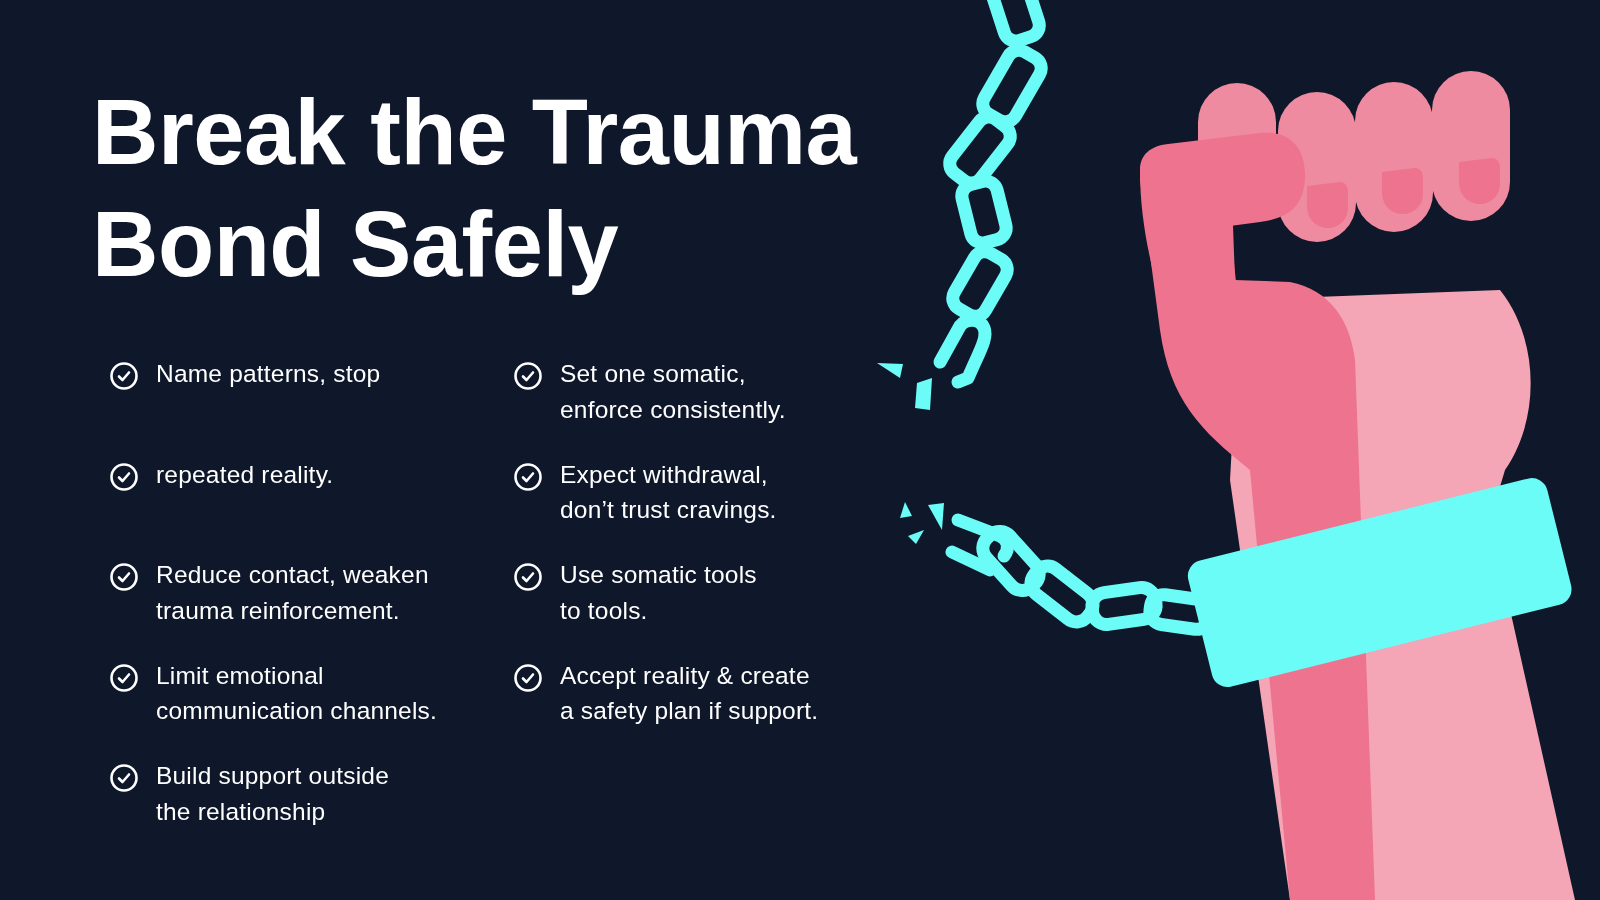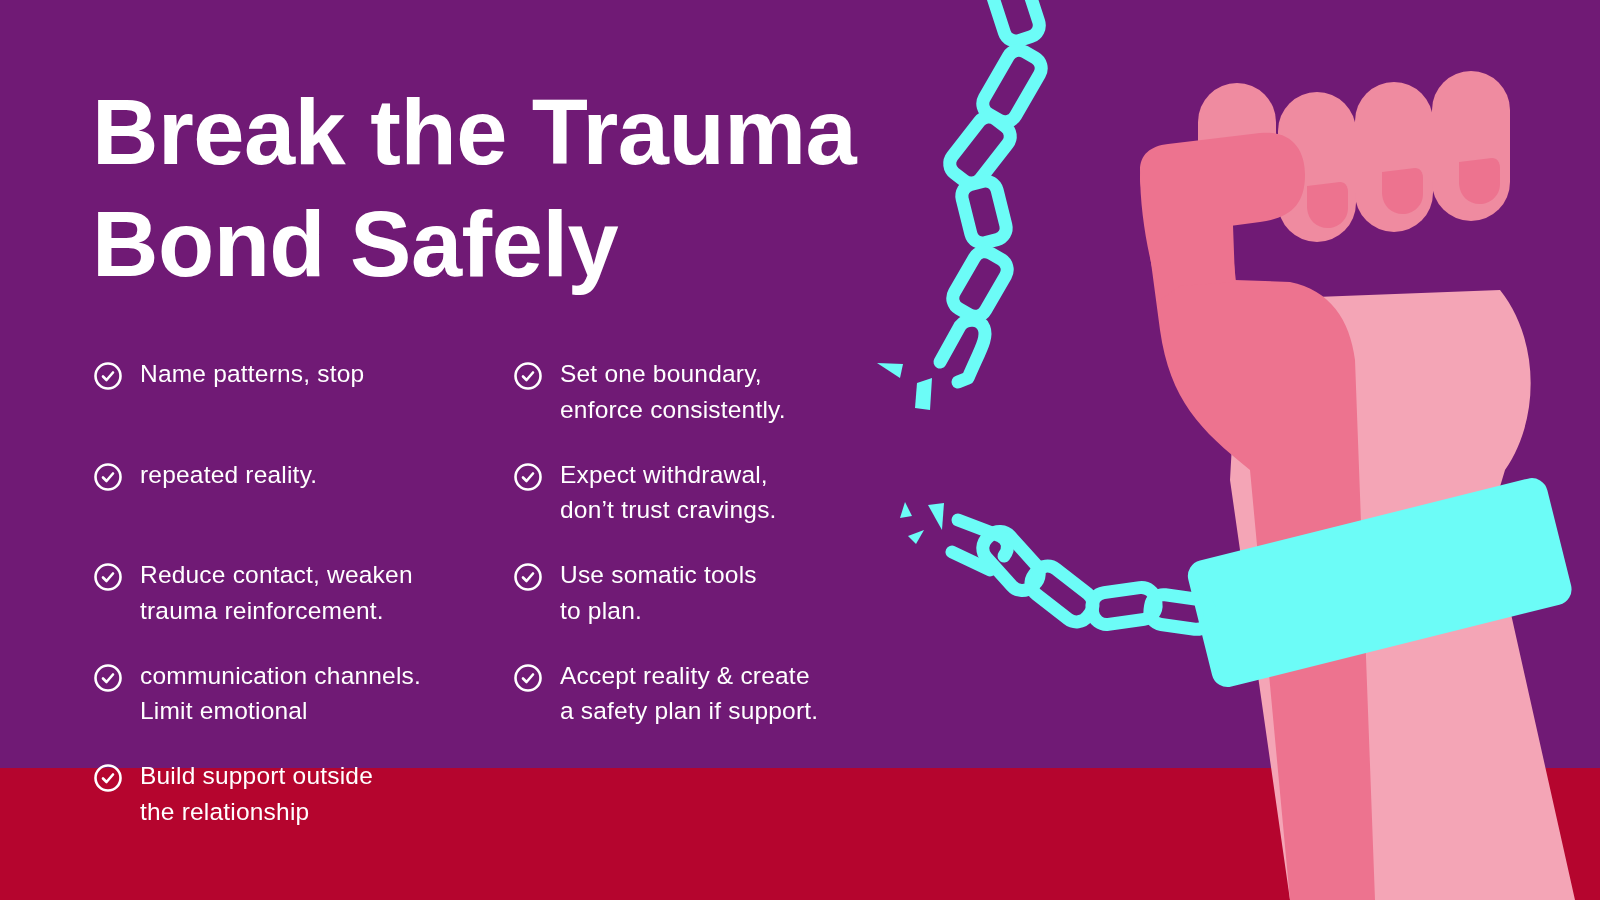--- a/index.html
+++ b/index.html
@@ -3,22 +3,22 @@
   <meta charset="utf-8">
   <style>
     html, body {
       margin: 0; padding: 0;
       width: 1600px; height: 900px;
       overflow: hidden;
       background: #b5052e;
     }
     .slide {
       position: relative;
-      width: 1600px; height: 768px;
-      background: #701a75;
+      width: 1600px; height: 900px;
+      background: #0f172a;
       font-family: "Liberation Sans", "DejaVu Sans", sans-serif;
       color: #ffffff;
     }
     .title {
       position: absolute;
       left: 92px; top: 76px;
       margin: 0;
       font-family: "Liberation Sans", sans-serif;
       font-weight: 700;
       font-size: 92px;
@@ -27,21 +27,21 @@
       color: #ffffff;
       width: 820px;
     }
     .title span { display: block; }
     .list {
       position: absolute;
       top: 356px;
       margin: 0; padding: 0;
       list-style: none;
     }
-    .list.col-left { left: 92px; width: 380px; }
+    .list.col-left { left: 108px; width: 380px; }
     .list.col-right { left: 512px; width: 380px; }
     .item {
       position: relative;
       height: 100.5px;
       padding-left: 48px;
       box-sizing: border-box;
     }
     .item .check {
       position: absolute;
       left: 1px; top: 5px;
@@ -151,22 +151,22 @@
         <span>Reduce contact, weaken</span>
         <span>trauma reinforcement.</span>
       </div>
     </li>
     <li class="item">
       <svg class="check" viewBox="0 0 30 30">
           <circle cx="15" cy="15" r="12.5" fill="none" stroke="#fff" stroke-width="2.6"></circle>
           <path d="M10 15.5 L13.5 19 L20 11.5" fill="none" stroke="#fff" stroke-width="2.6" stroke-linecap="round" stroke-linejoin="round"></path>
         </svg>
       <div class="text">
+        <span>Limit emotional</span>
         <span>communication channels.</span>
-        <span>Limit emotional</span>
       </div>
     </li>
     <li class="item">
       <svg class="check" viewBox="0 0 30 30">
           <circle cx="15" cy="15" r="12.5" fill="none" stroke="#fff" stroke-width="2.6"></circle>
           <path d="M10 15.5 L13.5 19 L20 11.5" fill="none" stroke="#fff" stroke-width="2.6" stroke-linecap="round" stroke-linejoin="round"></path>
         </svg>
       <div class="text">
         <span>Build support outside</span>
         <span>the relationship</span>
@@ -174,42 +174,42 @@
     </li>
   </ul>
 
   <ul class="list col-right">
     <li class="item">
       <svg class="check" viewBox="0 0 30 30">
           <circle cx="15" cy="15" r="12.5" fill="none" stroke="#fff" stroke-width="2.6"></circle>
           <path d="M10 15.5 L13.5 19 L20 11.5" fill="none" stroke="#fff" stroke-width="2.6" stroke-linecap="round" stroke-linejoin="round"></path>
         </svg>
       <div class="text">
-        <span>Set one boundary,</span>
+        <span>Set one somatic,</span>
         <span>enforce consistently.</span>
       </div>
     </li>
     <li class="item">
       <svg class="check" viewBox="0 0 30 30">
           <circle cx="15" cy="15" r="12.5" fill="none" stroke="#fff" stroke-width="2.6"></circle>
           <path d="M10 15.5 L13.5 19 L20 11.5" fill="none" stroke="#fff" stroke-width="2.6" stroke-linecap="round" stroke-linejoin="round"></path>
         </svg>
       <div class="text">
         <span>Expect withdrawal,</span>
         <span>don’t trust cravings.</span>
       </div>
     </li>
     <li class="item">
       <svg class="check" viewBox="0 0 30 30">
           <circle cx="15" cy="15" r="12.5" fill="none" stroke="#fff" stroke-width="2.6"></circle>
           <path d="M10 15.5 L13.5 19 L20 11.5" fill="none" stroke="#fff" stroke-width="2.6" stroke-linecap="round" stroke-linejoin="round"></path>
         </svg>
       <div class="text">
         <span>Use somatic tools</span>
-        <span>to plan.</span>
+        <span>to tools.</span>
       </div>
     </li>
     <li class="item">
       <svg class="check" viewBox="0 0 30 30">
           <circle cx="15" cy="15" r="12.5" fill="none" stroke="#fff" stroke-width="2.6"></circle>
           <path d="M10 15.5 L13.5 19 L20 11.5" fill="none" stroke="#fff" stroke-width="2.6" stroke-linecap="round" stroke-linejoin="round"></path>
         </svg>
       <div class="text">
         <span>Accept reality &amp; create</span>
         <span>a safety plan if support.</span>

